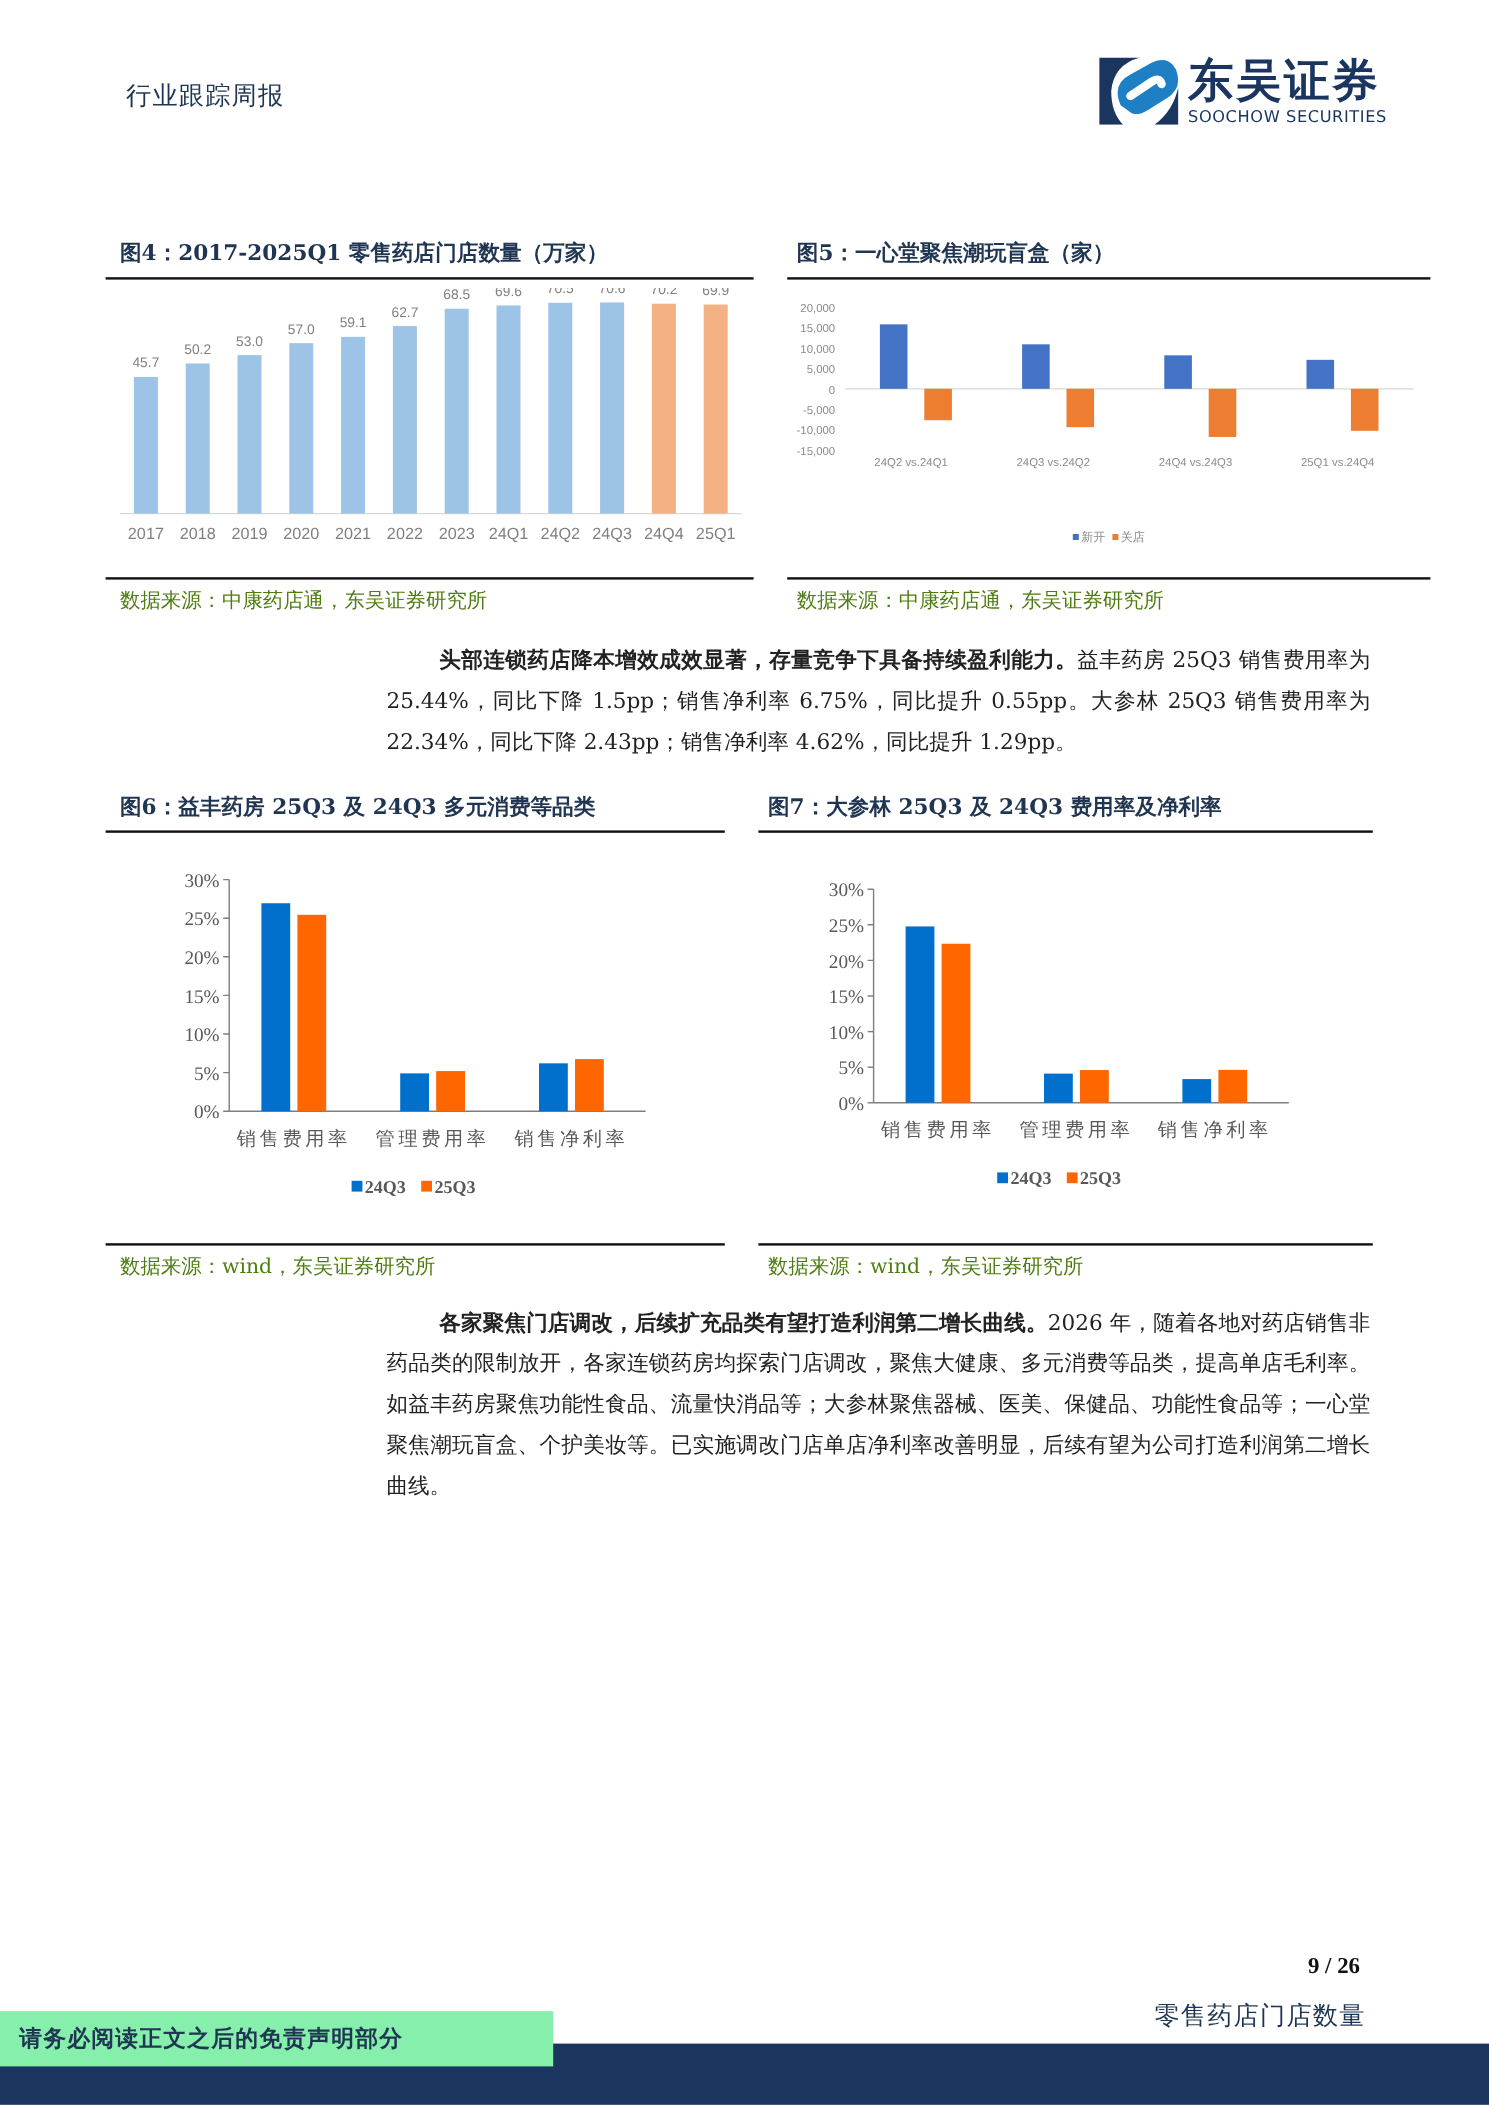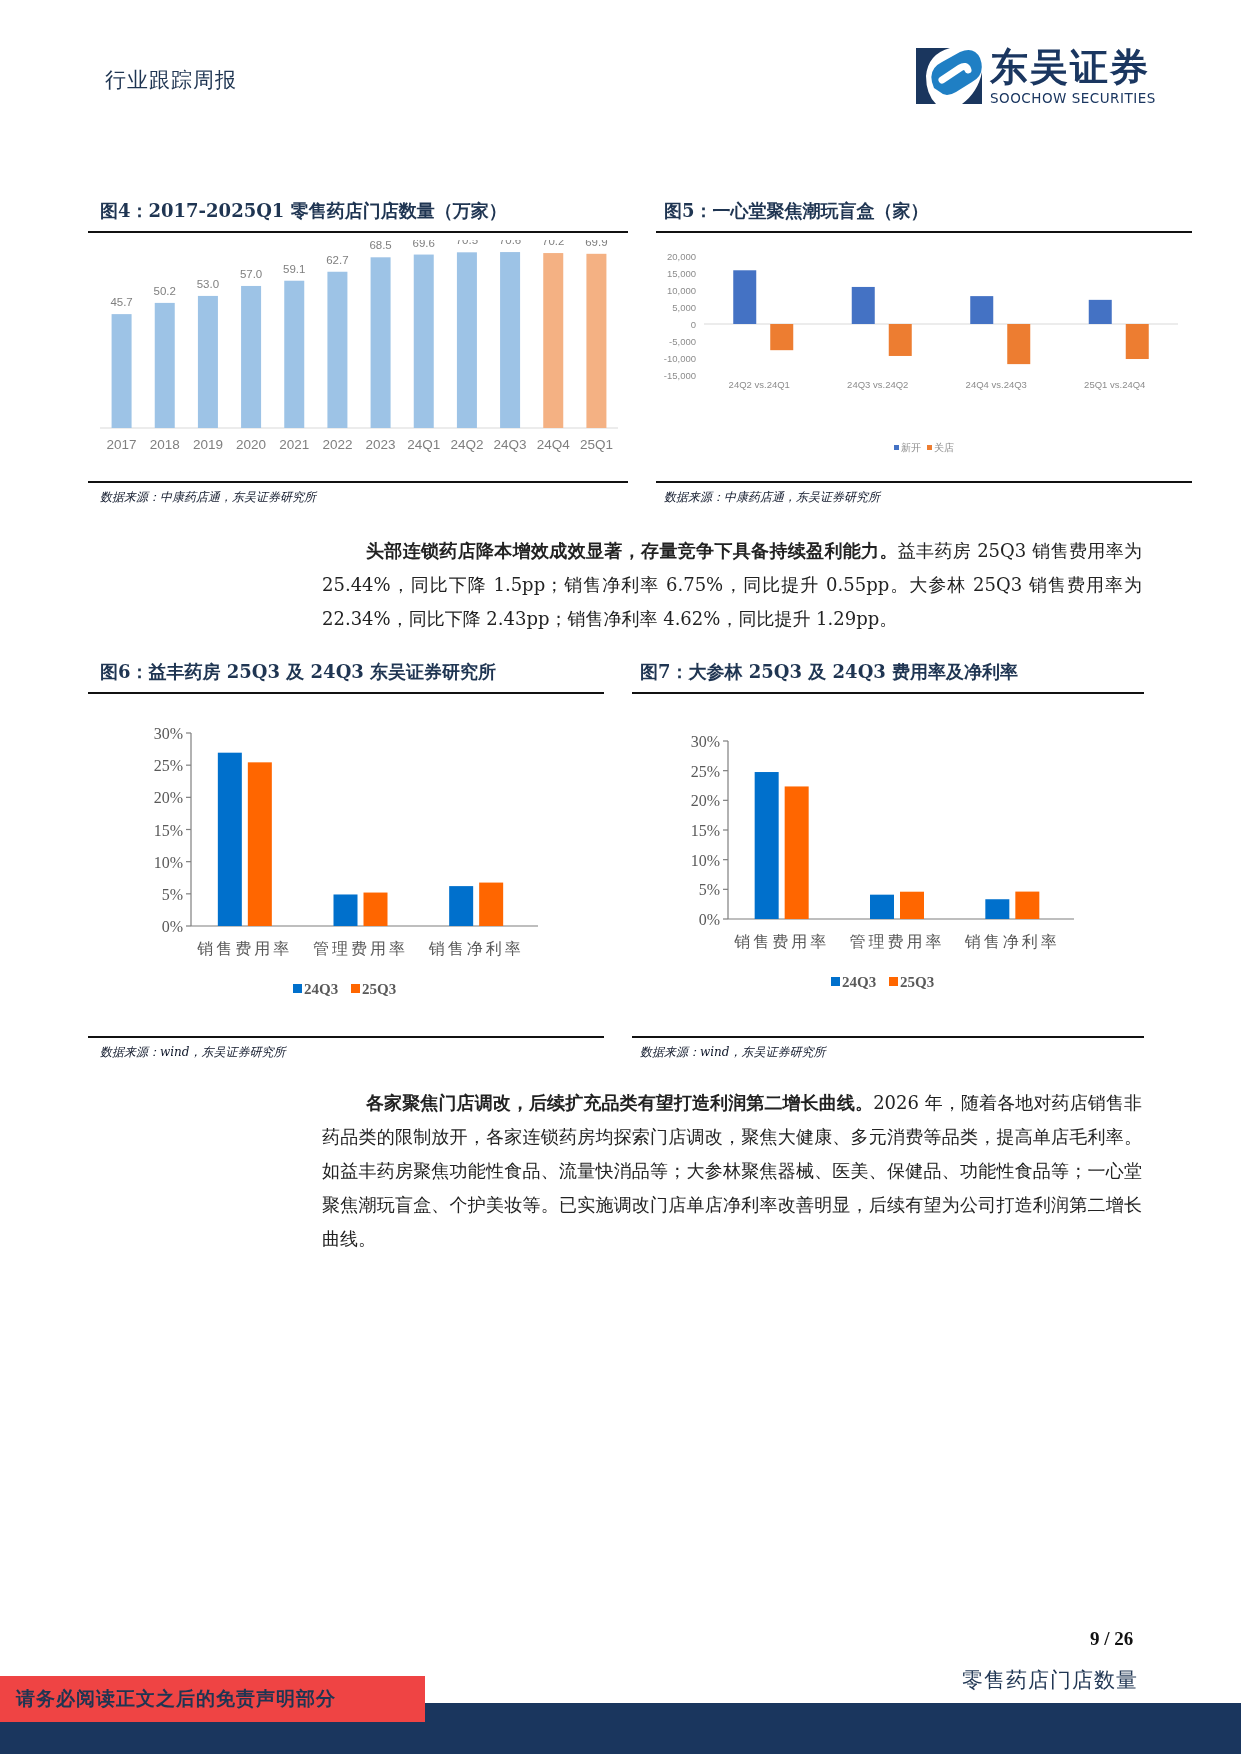--- a/index.html
+++ b/index.html
@@ -7,29 +7,29 @@
          font-family:"DejaVu Serif", "Liberation Serif", serif; color:#222; }
   .abs { position:absolute; }
   .hdr-title { left:105px; top:66px; font-size:21px; color:#1f3552; letter-spacing:1px; }
   .logo { left:892px; top:48px; width:260px; height:58px;margin-left:24px; }
   .logo-cn { position:absolute; left:74px; top:-6px; font-size:38px; color:#1a3660; font-weight:bold;
              font-family:"DejaVu Sans","Liberation Sans",sans-serif; letter-spacing:2px; }
   .logo-en { position:absolute; left:74px; top:42px; font-size:13.5px; color:#1a3660; font-weight:normal;
              font-family:"DejaVu Sans","Liberation Sans",sans-serif; letter-spacing:0.5px; }
   .fig-title { font-size:18px; font-weight:bold; color:#1f3552; white-space:nowrap; }
   .rule { height:2px; background:#111; }
-  .source { font-size:12px; color:#0f172a; white-space:nowrap;font-style:italic; }
+  .source { font-size:17px; color:#4d7c0f; white-space:nowrap; }
   .para { font-size:18px; line-height:34px; color:#222; text-align:justify; }
   .para b { font-weight:bold; }
   .chart-svg text { font-family:"Liberation Sans","DejaVu Sans",sans-serif; }
   .serif-svg text { font-family:"Liberation Serif","DejaVu Serif",serif; }
   .page-no { left:1090px; top:1628px; font-size:19px; font-weight:bold; font-family:"Liberation Serif",serif; color:#111;text-align:center; }
   .footer-inst { left:962px; top:1666px; font-size:21px; color:#1f3552; letter-spacing:1px; }
   .footer-bar { left:0; top:1703px; width:1241px; height:51px; background:#1a365e; }
-  .disclaimer { left:0; top:1676px; width:425px; height:46px; background:#ef4444; }
+  .disclaimer { left:0; top:1676px; width:425px; height:46px; background:#86efac;padding-left:36px; }
   .disclaimer span { position:absolute; left:16px; top:10px; font-size:19px; color:#1f3552; font-weight:bold; letter-spacing:1px; }
 </style>
 </head>
 <body>
 
 <div class="abs hdr-title">行业跟踪周报</div>
 <div class="abs logo">
   <svg width="66" height="56" viewBox="0 0 66 56" style="position:absolute;left:0;top:0">
     <path d="M0 0 L34 0 Q12 6 10 28 Q10 46 20 56 L0 56 Z" fill="#1a365e"></path>
     <path d="M18 40 Q10 22 26 14 L44 4 Q58 -2 64 10 Q70 26 56 34 L40 44 Q30 50 24 44 Z" fill="#1f7fc4"></path>
@@ -113,21 +113,21 @@
     <rect x="271" y="205" width="5" height="5" fill="#ed7d31"></rect>
     <text x="278" y="211" font-size="10" fill="#8c8c8c">关店</text>
   </svg>
 <div class="abs rule" style="left:656px;top:481px;width:536px"></div>
 <div class="abs source" style="left:664px;top:489px">数据来源：中康药店通，东吴证券研究所</div>
 
 <div class="abs para" style="left:322px;top:534px;width:820px;text-indent:44px">
   <b>头部连锁药店降本增效成效显著，存量竞争下具备持续盈利能力。</b><span>益丰药房 25Q3 销售费用率为 25.44%，同比下降 1.5pp；销售净利率 6.75%，同比提升 0.55pp。大参林 25Q3 销售费用率为 22.34%，同比下降 2.43pp；销售净利率 4.62%，同比提升 1.29pp。</span>
 </div>
 
-<div class="abs fig-title" style="left:100px;top:660px">图6：益丰药房 25Q3 及 24Q3 东吴证券研究所</div>
+<div class="abs fig-title" style="left:100px;top:660px">图6：益丰药房 25Q3 及 24Q3 多元消费等品类</div>
 <div class="abs rule" style="left:88px;top:692px;width:516px"></div>
 <svg class="abs serif-svg" id="fig6-svg" style="left:88px;top:700px" width="516" height="330">
     <line x1="103" y1="33" x2="103" y2="226" stroke="#7f7f7f" stroke-width="1.2"></line>
     <line x1="103" y1="226" x2="450" y2="226" stroke="#7f7f7f" stroke-width="1.2"></line>
     <line x1="98" y1="33" x2="103" y2="33" stroke="#7f7f7f" stroke-width="1.2"></line>
     <text x="95" y="39" text-anchor="end" font-size="16" fill="#595959">30%</text>
     <line x1="98" y1="65.16666666666666" x2="103" y2="65.16666666666666" stroke="#7f7f7f" stroke-width="1.2"></line>
     <text x="95" y="71.16666666666666" text-anchor="end" font-size="16" fill="#595959">25%</text>
     <line x1="98" y1="97.33333333333333" x2="103" y2="97.33333333333333" stroke="#7f7f7f" stroke-width="1.2"></line>
     <text x="95" y="103.33333333333333" text-anchor="end" font-size="16" fill="#595959">20%</text>

